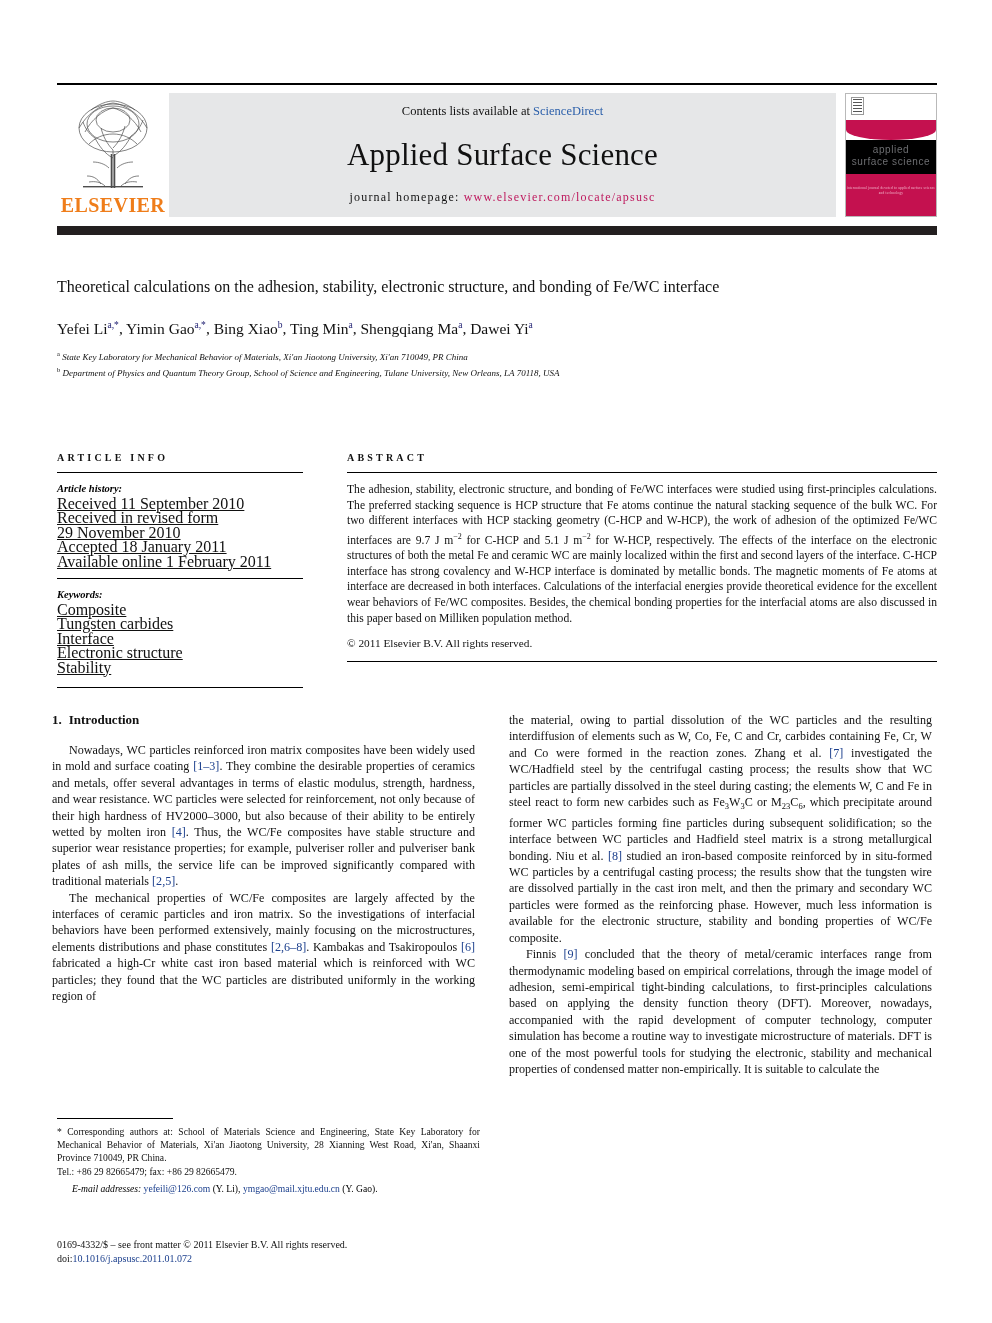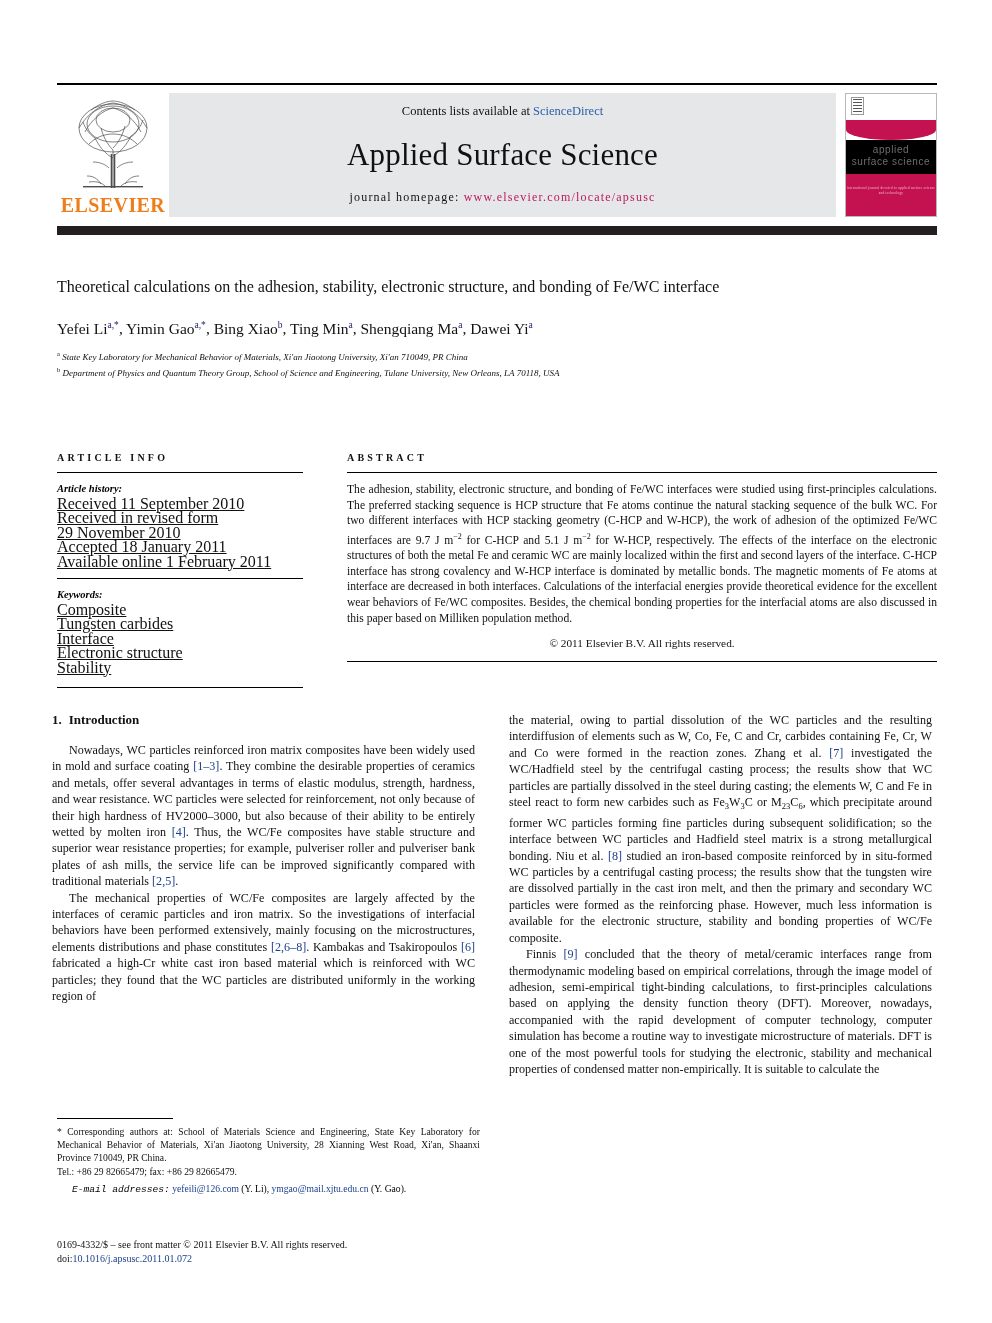--- a/index.html
+++ b/index.html
@@ -249,21 +249,21 @@
   .kw-block { margin-top: 0; }
   .abs-text {
     font-size: 11.6px;
     line-height: 15.6px;
     text-align: justify;
     color: #111;
   }
   .abs-text sup { font-size: 8px; vertical-align: super; }
   .abs-copy {
     margin-top: 11px;
-    text-align: center;
+    text-align: left;
     font-size: 11.3px;
     color: #111;
   }
   .abs-rule-bottom {
     border-top: 1px solid #000;
     margin-top: 12px;
   }
   .info-rule-bottom {
     border-top: 1px solid #000;
     margin-top: 12px;
@@ -319,21 +319,21 @@
     line-height: 13.2px;
     text-align: justify;
     color: #111;
   }
   .foot-email {
     margin-top: 4px;
     font-size: 9.6px;
     line-height: 13.2px;
     text-indent: 15px;
   }
-  .foot-email i { font-style: italic; font-family: Liberation Mono, monospace; }
+  .foot-email i { font-style: italic; }
   .mail { color: #1a3e8c; }
   .imprint {
     position: absolute;
     left: 57px;
     top: 1238px;
     width: 500px;
     font-size: 10px;
     line-height: 14px;
     color: #111;
   }

